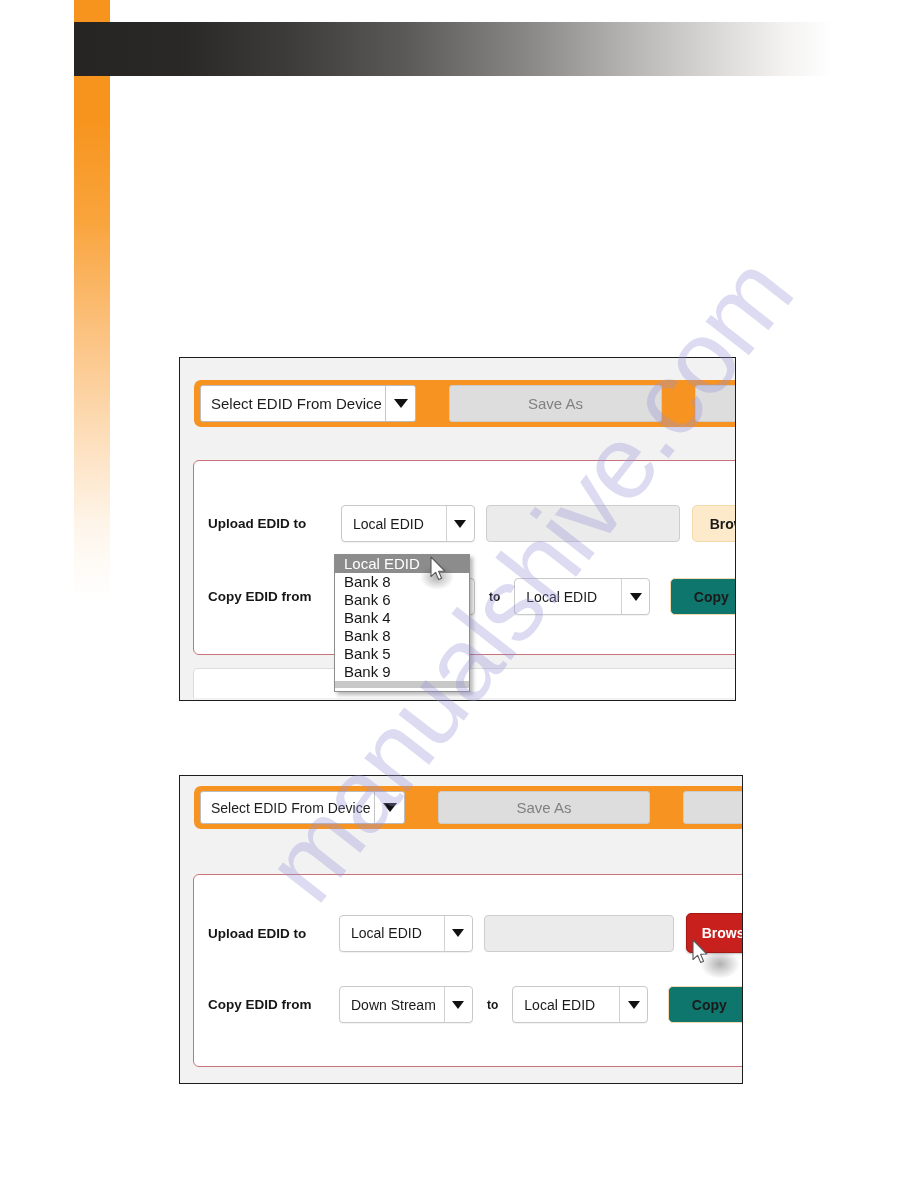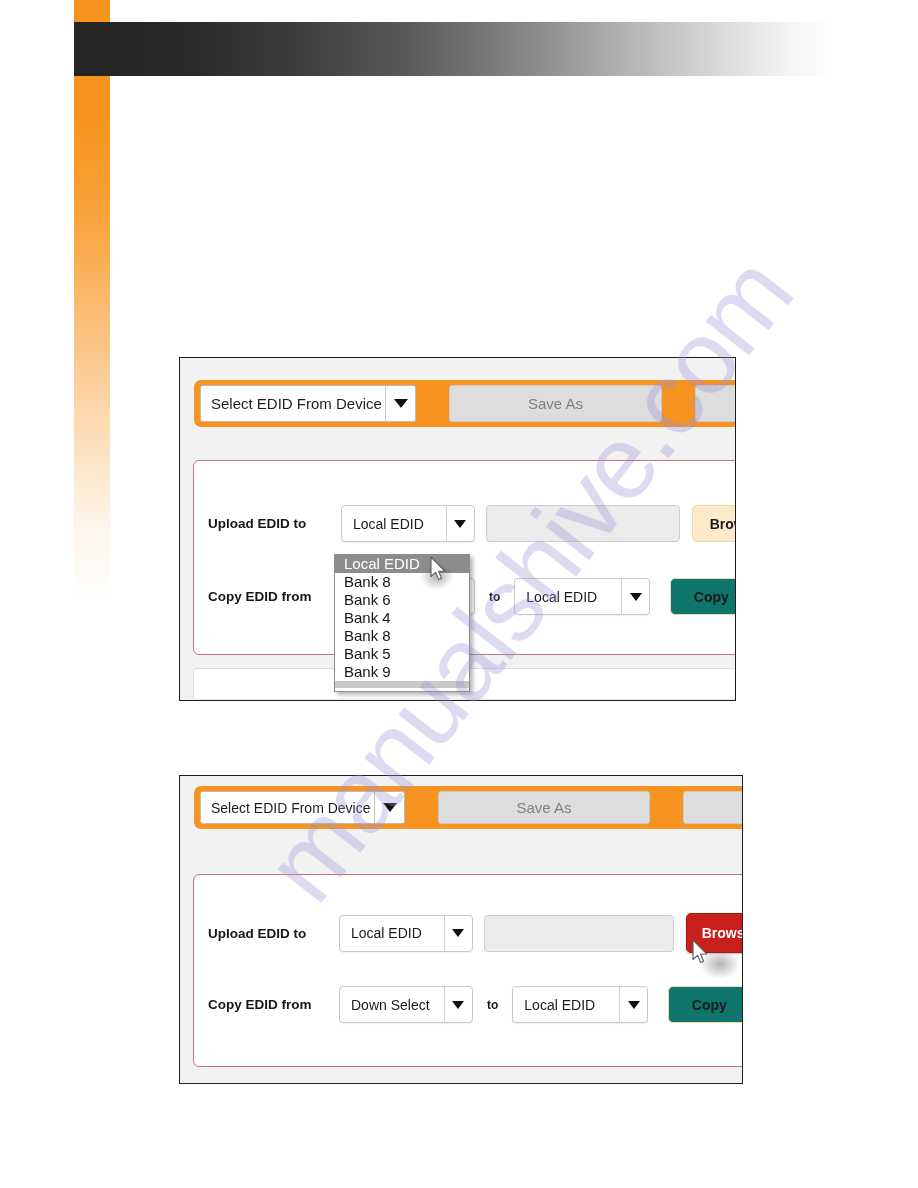--- a/index.html
+++ b/index.html
@@ -449,21 +449,21 @@
           <div class="caret-down sm"></div>
         </div>
       </div>
       <div class="file-input"></div>
       <div class="act-btn act-browse-red">Browse</div>
     </div>
 
     <div class="form-row row-copy">
       <div class="row-label">Copy EDID from</div>
       <div class="combo w134">
-        <div class="combo-text">Down Select</div>
+        <div class="combo-text">Down Stream</div>
         <div class="combo-arrow">
           <div class="caret-down sm"></div>
         </div>
       </div>
       <div class="word-to">to</div>
       <div class="combo w136">
         <div class="combo-text">Local EDID</div>
         <div class="combo-arrow">
           <div class="caret-down sm"></div>
         </div>

